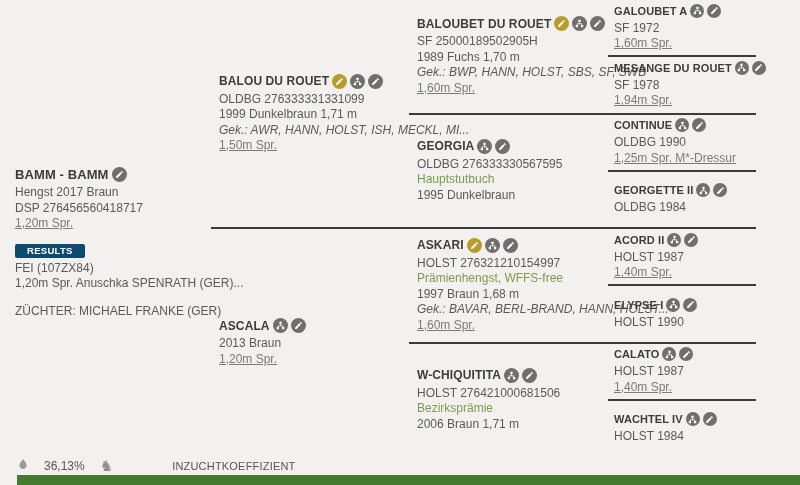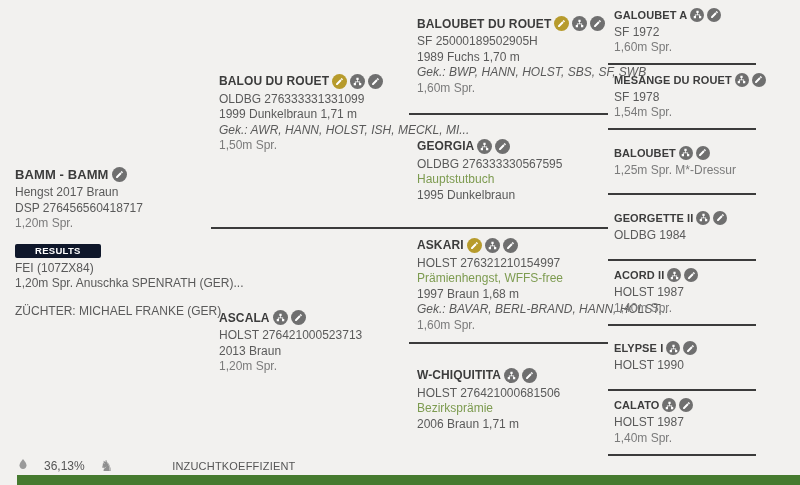--- a/index.html
+++ b/index.html
@@ -18,32 +18,32 @@
   .cell{flex:1;display:flex;align-items:center;box-sizing:border-box;padding:2px 6px 2px 0;}
   .col2 .cell,.col3 .cell{padding-left:8px;}
   .col4 .cell{padding-left:6px;padding-right:0;}
   .cell.bb{border-bottom:2px solid #3b3b3b;}
   .inner{width:100%;}
   .nrow{display:flex;align-items:center;gap:3px;margin-bottom:3px;}
   .name{font-weight:bold;color:#3c3c3c;font-size:12px;white-space:nowrap;letter-spacing:.1px;cursor:pointer;}
   .col1 .name{font-size:13px;}
   .col4 .name{font-size:11px;}
   .ln{font-size:12px;line-height:15.5px;color:#5a5a5a;white-space:nowrap;}
-  .muted{color:#7b7b7b;}
+  .muted{color:#7b7b7b;text-decoration:underline;}
   .gek{font-style:italic;color:#5a5a5a;}
   .green{color:#7d9b50;}
   .icon{width:15px;height:15px;border-radius:50%;display:inline-flex;align-items:center;justify-content:center;flex:0 0 auto;cursor:pointer;}
   .col4 .icon{width:14px;height:14px;}
   .icon svg{width:9px;height:9px;fill:#ffffff;}
   .icon.gold{background:#b79b2c;}
   .icon.gray{background:#6f6f6f;}
   .badge{
-    display:inline-block;background:#0f172a;color:#fff;
+    display:inline-block;background:#0c4a6e;color:#fff;
     font-size:9.5px;font-weight:bold;letter-spacing:.3px;
-    padding:1px 20px 2px;border-radius:2px;margin:12px 0 3px;
+    padding:1px 12px 2px;border-radius:2px;margin:12px 0 3px;
   }
   .blockgap{margin-top:12px;}
   .footer{
     display:flex;align-items:center;gap:15px;
     margin-left:17px;height:19px;font-size:12px;color:#555;
   }
   .footer .val{color:#555;}
   .footer .lbl{font-size:11px;color:#555;letter-spacing:.2px;margin-left:44px;}
   .dropicon svg{width:12px;height:14px;fill:#9a9a9a;}
   .horseicon{font-size:15px;color:#8f8f8f;line-height:1;}
@@ -117,21 +117,20 @@
                 <rect x="16" y="16" width="6" height="6"></rect>
                 <path d="M11 8h2v4h6v4h-2v-2H7v2H5v-4h6z"></path>
               </svg>
             </span>
           <span class="icon gray">
               <svg viewBox="0 0 24 24">
                 <path d="M3 17.25V21h3.75L17.81 9.94l-3.75-3.75L3 17.25zM20.71 7.04c.39-.39.39-1.02 0-1.41l-2.34-2.34c-.39-.39-1.02-.39-1.41 0l-1.83 1.83 3.75 3.75 1.83-1.83z"></path>
               </svg>
             </span>
         </div>
-        <div class="ln">HOLST 276421000523713</div>
         <div class="ln">2013 Braun</div>
         <div class="ln muted">1,20m Spr.</div>
       </div>
     </div>
   </div>
 
   <div class="col col3">
     <div class="cell bb">
       <div class="inner">
         <div class="nrow">
@@ -274,41 +273,42 @@
                 <path d="M11 8h2v4h6v4h-2v-2H7v2H5v-4h6z"></path>
               </svg>
             </span>
           <span class="icon gray">
               <svg viewBox="0 0 24 24">
                 <path d="M3 17.25V21h3.75L17.81 9.94l-3.75-3.75L3 17.25zM20.71 7.04c.39-.39.39-1.02 0-1.41l-2.34-2.34c-.39-.39-1.02-.39-1.41 0l-1.83 1.83 3.75 3.75 1.83-1.83z"></path>
               </svg>
             </span>
         </div>
         <div class="ln">SF 1978</div>
-        <div class="ln muted">1,54m Spr.</div>
-      </div>
-    </div>
-    <div class="cell bb">
-      <div class="inner">
-        <div class="nrow">
-          <span class="name">BALOUBET</span>
-          <span class="icon gray">
-              <svg viewBox="0 0 24 24">
-                <rect x="9" y="2" width="6" height="6"></rect>
-                <rect x="2" y="16" width="6" height="6"></rect>
-                <rect x="16" y="16" width="6" height="6"></rect>
-                <path d="M11 8h2v4h6v4h-2v-2H7v2H5v-4h6z"></path>
-              </svg>
-            </span>
-          <span class="icon gray">
-              <svg viewBox="0 0 24 24">
-                <path d="M3 17.25V21h3.75L17.81 9.94l-3.75-3.75L3 17.25zM20.71 7.04c.39-.39.39-1.02 0-1.41l-2.34-2.34c-.39-.39-1.02-.39-1.41 0l-1.83 1.83 3.75 3.75 1.83-1.83z"></path>
-              </svg>
-            </span>
-        </div>
+        <div class="ln muted">1,94m Spr.</div>
+      </div>
+    </div>
+    <div class="cell bb">
+      <div class="inner">
+        <div class="nrow">
+          <span class="name">CONTINUE</span>
+          <span class="icon gray">
+              <svg viewBox="0 0 24 24">
+                <rect x="9" y="2" width="6" height="6"></rect>
+                <rect x="2" y="16" width="6" height="6"></rect>
+                <rect x="16" y="16" width="6" height="6"></rect>
+                <path d="M11 8h2v4h6v4h-2v-2H7v2H5v-4h6z"></path>
+              </svg>
+            </span>
+          <span class="icon gray">
+              <svg viewBox="0 0 24 24">
+                <path d="M3 17.25V21h3.75L17.81 9.94l-3.75-3.75L3 17.25zM20.71 7.04c.39-.39.39-1.02 0-1.41l-2.34-2.34c-.39-.39-1.02-.39-1.41 0l-1.83 1.83 3.75 3.75 1.83-1.83z"></path>
+              </svg>
+            </span>
+        </div>
+        <div class="ln">OLDBG 1990</div>
         <div class="ln muted">1,25m Spr. M*-Dressur</div>
       </div>
     </div>
     <div class="cell bb">
       <div class="inner">
         <div class="nrow">
           <span class="name">GEORGETTE II</span>
           <span class="icon gray">
               <svg viewBox="0 0 24 24">
                 <rect x="9" y="2" width="6" height="6"></rect>
@@ -382,20 +382,41 @@
               </svg>
             </span>
           <span class="icon gray">
               <svg viewBox="0 0 24 24">
                 <path d="M3 17.25V21h3.75L17.81 9.94l-3.75-3.75L3 17.25zM20.71 7.04c.39-.39.39-1.02 0-1.41l-2.34-2.34c-.39-.39-1.02-.39-1.41 0l-1.83 1.83 3.75 3.75 1.83-1.83z"></path>
               </svg>
             </span>
         </div>
         <div class="ln">HOLST 1987</div>
         <div class="ln muted">1,40m Spr.</div>
+      </div>
+    </div>
+    <div class="cell">
+      <div class="inner">
+        <div class="nrow">
+          <span class="name">WACHTEL IV</span>
+          <span class="icon gray">
+              <svg viewBox="0 0 24 24">
+                <rect x="9" y="2" width="6" height="6"></rect>
+                <rect x="2" y="16" width="6" height="6"></rect>
+                <rect x="16" y="16" width="6" height="6"></rect>
+                <path d="M11 8h2v4h6v4h-2v-2H7v2H5v-4h6z"></path>
+              </svg>
+            </span>
+          <span class="icon gray">
+              <svg viewBox="0 0 24 24">
+                <path d="M3 17.25V21h3.75L17.81 9.94l-3.75-3.75L3 17.25zM20.71 7.04c.39-.39.39-1.02 0-1.41l-2.34-2.34c-.39-.39-1.02-.39-1.41 0l-1.83 1.83 3.75 3.75 1.83-1.83z"></path>
+              </svg>
+            </span>
+        </div>
+        <div class="ln">HOLST 1984</div>
       </div>
     </div>
   </div>
 
 </div>
 
 <div class="footer">
   <span class="dropicon"><svg viewBox="0 0 24 24">
         <path d="M12 2c-4.5 5.5-7 9.2-7 12.5C5 18.6 8.1 22 12 22s7-3.4 7-7.5C19 11.2 16.5 7.5 12 2z"></path>
       </svg></span>

